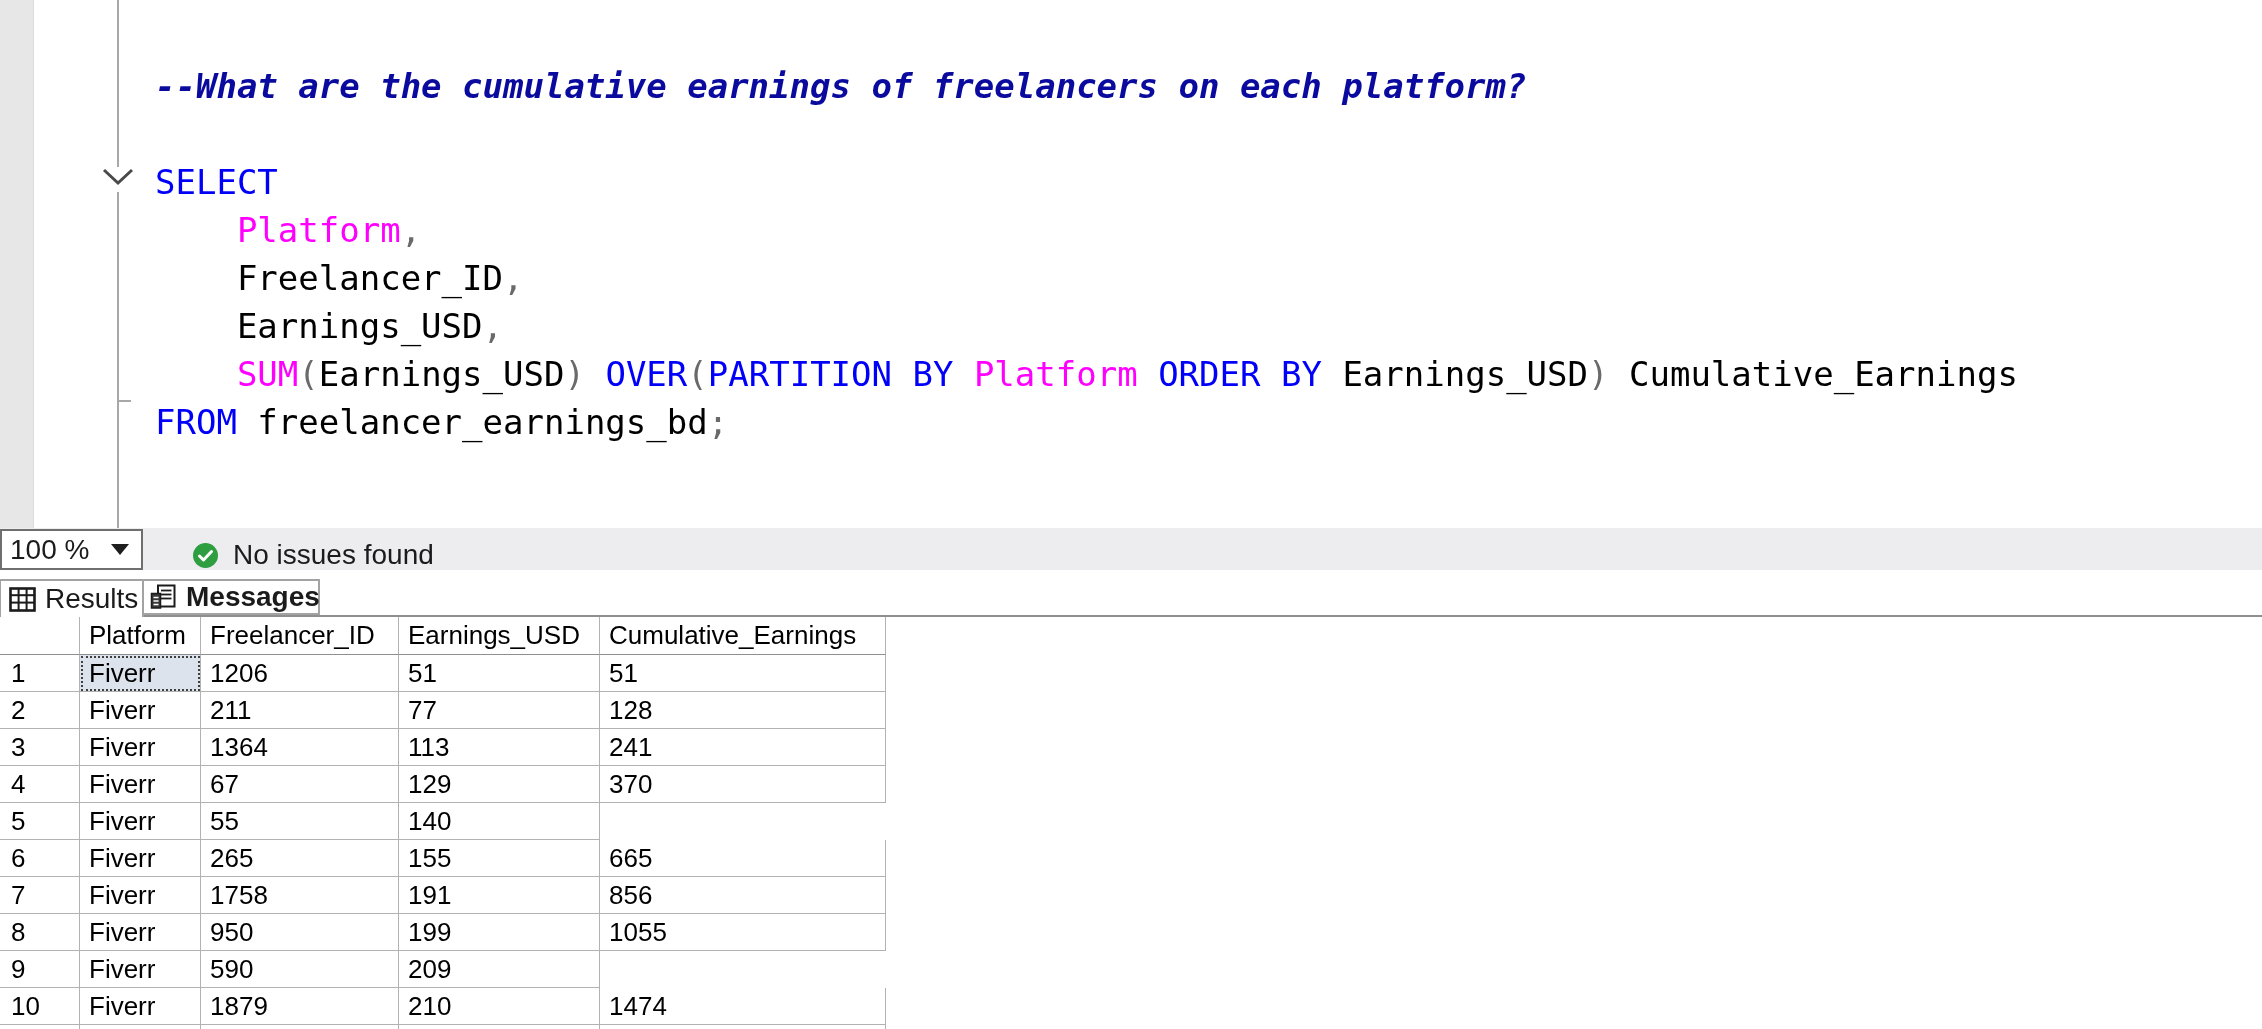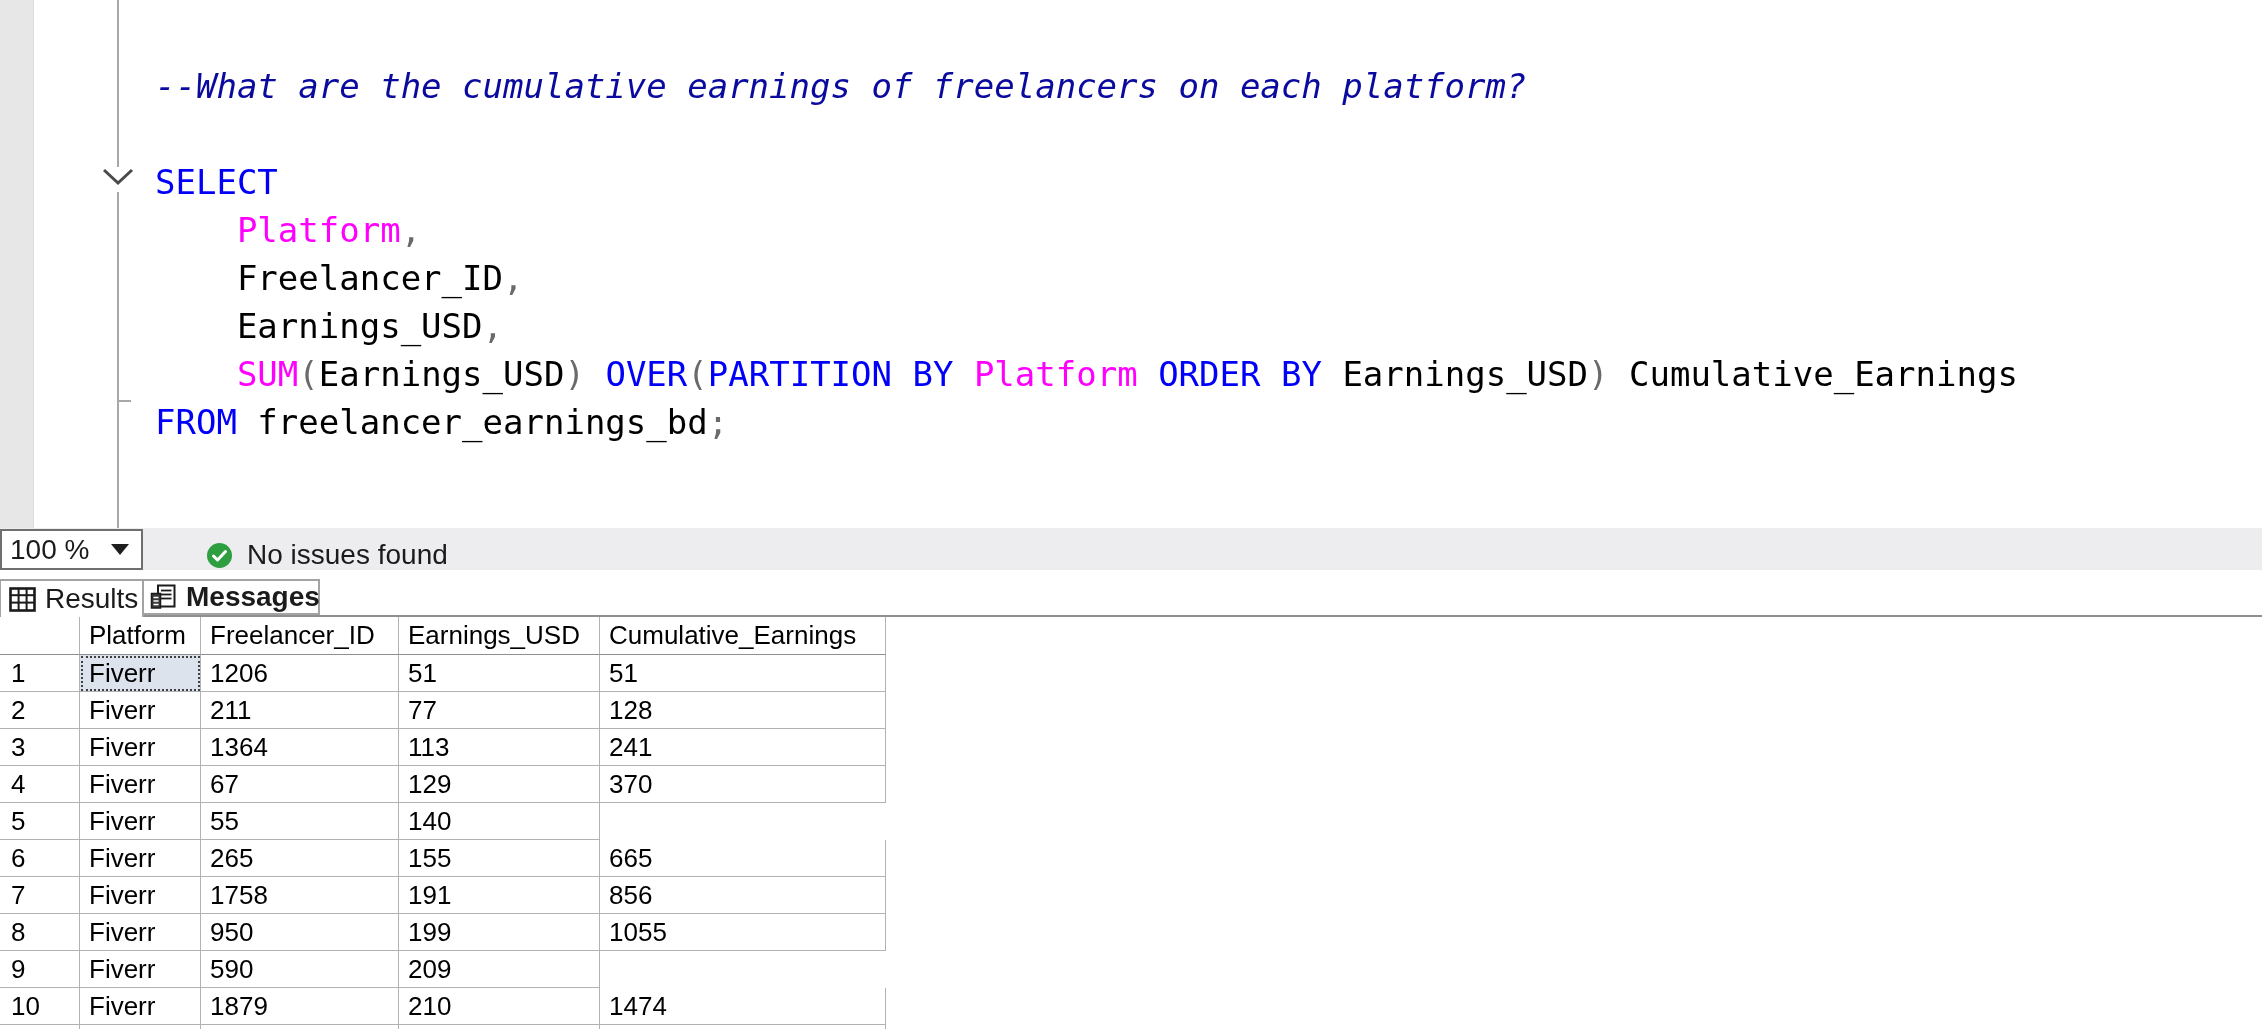--- a/index.html
+++ b/index.html
@@ -17,33 +17,33 @@
   .outline-tick{position:absolute;left:117px;top:400px;width:14px;height:2px;background:#a8a8a8;}
   .collapse-chevron{position:absolute;left:101px;top:166px;width:34px;height:22px;cursor:pointer;}
   .code{
     position:absolute;left:155px;top:62px;
     font-family:"DejaVu Sans Mono",monospace;font-size:34px;line-height:48px;
     white-space:pre;color:#000;
   }
   .code-line{height:48px;}
   .tok-keyword{color:#0000FA;margin-top:24px;}
   .tok-function{color:#FF00FF;}
-  .tok-comment{color:#0A0A9E;font-weight:normal;font-style:italic;}
+  .tok-comment{color:#0A0A9E;font-weight:bold;font-style:italic;}
   .tok-punct{color:#6a6a6a;}
   .tok-plain{color:#000;}
   
   .status-bar{position:absolute;left:0;top:528px;width:2262px;height:42px;background:#ededf0;}
   .zoom-select{
     position:absolute;left:0;top:1px;width:143px;height:41px;box-sizing:border-box;
     background:#fff;border:2px solid #6f6f6f;
     display:flex;align-items:center;font-size:28px;color:#1b1b1b;cursor:pointer;
   }
   .zoom-select .zoom-text{padding-left:8px;flex:1;}
   .dd-arrow{width:0;height:0;border-left:9px solid transparent;border-right:9px solid transparent;border-top:11px solid #1e1e1e;margin-right:12px;}
-  .status-msg{position:absolute;left:206px;top:0;height:54px;display:flex;align-items:center;gap:14px;}
+  .status-msg{position:absolute;left:192px;top:0;height:54px;display:flex;align-items:center;gap:14px;}
   .status-msg .msg-text{font-size:28px;color:#1b1b1b;}
   
   .tabs{position:absolute;left:0;top:579px;width:2262px;height:38px;z-index:3;}
   .tab{position:absolute;top:0;display:flex;align-items:center;gap:9px;box-sizing:border-box;background:#fff;font-size:28px;color:#1b1b1b;cursor:pointer;}
   .tab-results{left:0;width:144px;height:38px;border-top:2px solid #a3a3a3;border-left:1px solid #a3a3a3;border-right:2px solid #a3a3a3;padding-left:8px;}
   .tab-messages{left:144px;width:176px;height:36px;border-top:2px solid #a3a3a3;border-right:2px solid #a3a3a3;border-bottom:2px solid #a3a3a3;padding-left:5px;font-weight:bold;}
   .tab .ticon{flex:0 0 auto;display:flex;}
   
   .grid{position:absolute;left:0;top:615px;width:2262px;height:414px;background:#fff;border-top:2px solid #8f8f8f;box-sizing:border-box;overflow:hidden;}
   .grid-header{display:flex;width:886px;height:38px;}

